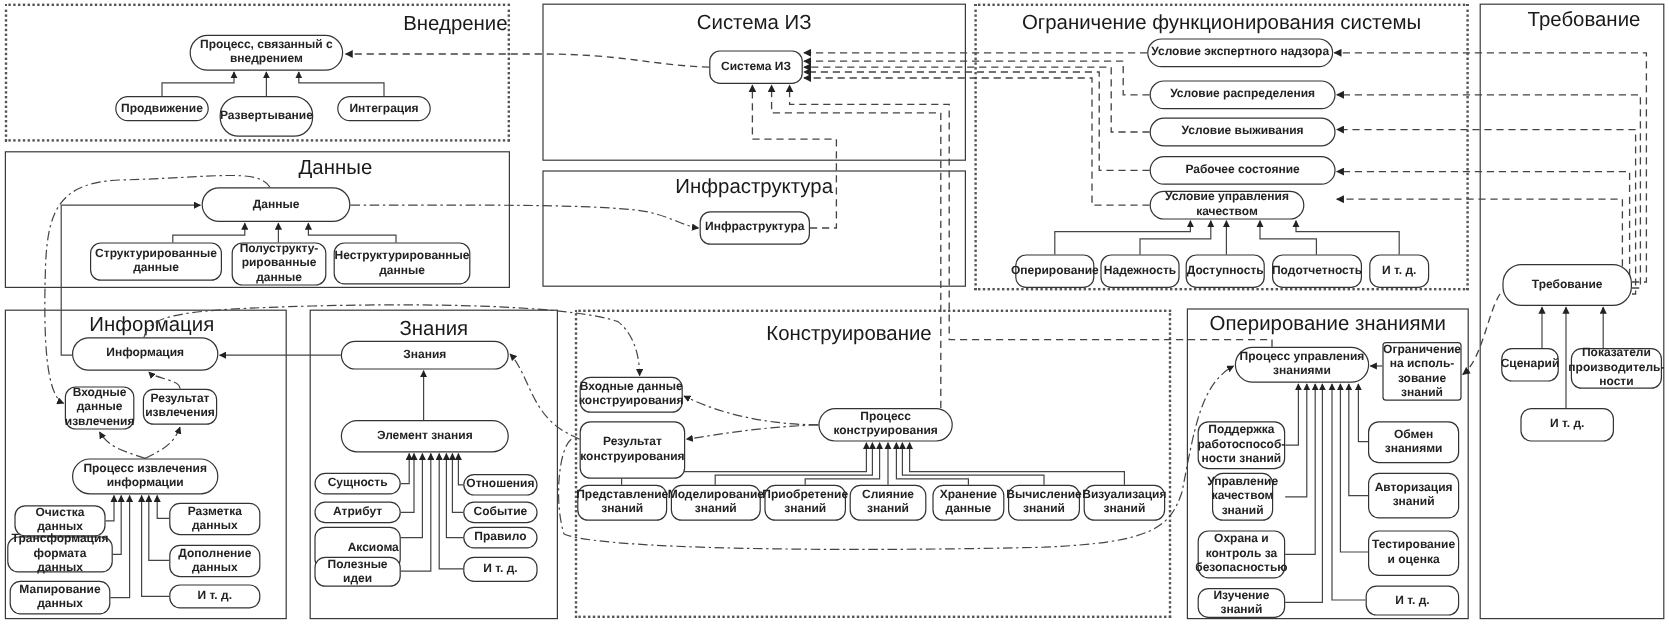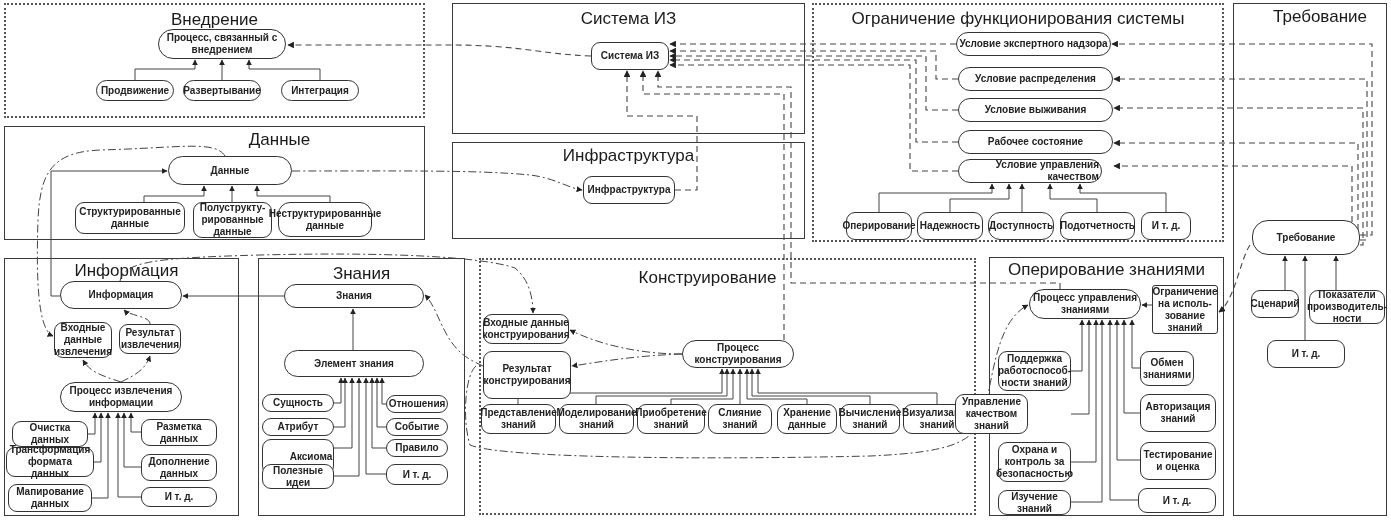--- a/index.html
+++ b/index.html
@@ -14,21 +14,21 @@
           text-align: center; font-size: 10px; line-height: 12px; font-weight: bold; color: #222;
           padding: 1px 2px; z-index: 3; }
   .node.pill { border-radius: 16px; }
   .node.sq { border-radius: 3px; }
   svg#wires { position: absolute; left: 0; top: 0; z-index: 2; pointer-events: none; }
 </style>
 </head>
 <body>
 
 <div class="panel dotted" style="left:4px;top:3px;width:421px;height:115px;">
-  <div class="ptitle" style="top:5px;">Внедрение</div>
+  <div class="ptitle" style="top:5px;text-align:right;">Внедрение</div>
 </div>
 <div class="panel solid" style="left:4px;top:126px;width:421px;height:114px;">
   <div class="ptitle" style="top:3px;left:130px;">Данные</div>
 </div>
 <div class="panel solid" style="left:4px;top:258px;width:235px;height:258px;">
   <div class="ptitle" style="top:2px;left:10px;">Информация</div>
 </div>
 <div class="panel solid" style="left:258px;top:258px;width:207px;height:258px;">
   <div class="ptitle" style="top:5px;">Знания</div>
 </div>
@@ -46,27 +46,27 @@
 </div>
 <div class="panel solid" style="left:989px;top:257px;width:235px;height:259px;">
   <div class="ptitle" style="top:2px;">Оперирование знаниями</div>
 </div>
 <div class="panel solid" style="left:1233px;top:3px;width:154px;height:513px;">
   <div class="ptitle" style="top:3px;left:20px;">Требование</div>
 </div>
 
 <div class="node pill" style="left:158px;top:29px;width:128px;height:30px;">Процесс, связанный с внедрением</div>
 <div class="node pill" style="left:96px;top:80px;width:78px;height:21px;">Продвижение</div>
-<div class="node pill" style="left:183px;top:80px;width:78px;height:21px;">Развертывание</div>
+<div class="node pill" style="left:183px;top:80px;width:78px;height:34px;">Развертывание</div>
 <div class="node pill" style="left:281px;top:80px;width:78px;height:21px;">Интеграция</div>
 
 <div class="node pill" style="left:168px;top:156px;width:124px;height:29px;">Данные</div>
 <div class="node" style="left:75px;top:202px;width:110px;height:32px;">Структурированные данные</div>
 <div class="node" style="left:193px;top:202px;width:79px;height:36px;">Полуструкту-рированные данные</div>
-<div class="node" style="left:278px;top:202px;width:94px;height:35px;border-radius:12px;">Неструктурированные данные</div>
+<div class="node" style="left:278px;top:202px;width:114px;height:35px;">Неструктурированные данные</div>
 
 <div class="node pill" style="left:60px;top:281px;width:122px;height:28px;">Информация</div>
 <div class="node" style="left:54px;top:322px;width:58px;height:36px;">Входные данные извлечения</div>
 <div class="node" style="left:119px;top:324px;width:62px;height:30px;">Результат извлечения</div>
 <div class="node pill" style="left:60px;top:382px;width:122px;height:30px;">Процесс извлечения информации</div>
 <div class="node" style="left:12px;top:421px;width:76px;height:26px;">Очистка данных</div>
 <div class="node" style="left:6px;top:447px;width:88px;height:30px;">Трансформация формата данных</div>
 <div class="node" style="left:8px;top:484px;width:84px;height:28px;">Мапирование данных</div>
 <div class="node" style="left:141px;top:419px;width:76px;height:27px;">Разметка данных</div>
 <div class="node" style="left:141px;top:454px;width:76px;height:27px;">Дополнение данных</div>
@@ -83,45 +83,45 @@
 <div class="node" style="left:386px;top:439px;width:62px;height:18px;">Правило</div>
 <div class="node" style="left:386px;top:464px;width:62px;height:21px;">И т. д.</div>
 
 <div class="node" style="left:591px;top:42px;width:78px;height:28px;">Система ИЗ</div>
 <div class="node" style="left:583px;top:176px;width:92px;height:28px;">Инфраструктура</div>
 
 <div class="node pill" style="left:956px;top:32px;width:155px;height:24px;">Условие экспертного надзора</div>
 <div class="node pill" style="left:958px;top:67px;width:155px;height:24px;">Условие распределения</div>
 <div class="node pill" style="left:958px;top:98px;width:155px;height:24px;">Условие выживания</div>
 <div class="node pill" style="left:958px;top:130px;width:155px;height:24px;">Рабочее состояние</div>
-<div class="node pill" style="left:958px;top:159px;width:144px;height:24px;text-align:right;">Условие управления качеством</div>
+<div class="node pill" style="left:958px;top:159px;width:129px;height:24px;">Условие управления качеством</div>
 <div class="node" style="left:846px;top:212px;width:66px;height:28px;">Оперирование</div>
 <div class="node" style="left:917px;top:212px;width:66px;height:28px;">Надежность</div>
-<div class="node" style="left:988px;top:212px;width:66px;height:28px;border-radius:12px;">Доступность</div>
+<div class="node" style="left:988px;top:212px;width:66px;height:28px;">Доступность</div>
 <div class="node" style="left:1060px;top:212px;width:75px;height:28px;">Подотчетность</div>
 <div class="node" style="left:1141px;top:212px;width:50px;height:28px;">И т. д.</div>
 
 <div class="node" style="left:483px;top:314px;width:86px;height:30px;">Входные данные конструирования</div>
 <div class="node" style="left:483px;top:351px;width:88px;height:48px;">Результат конструирования</div>
 <div class="node pill" style="left:682px;top:340px;width:112px;height:28px;">Процесс конструирования</div>
 <div class="node" style="left:481px;top:404px;width:75px;height:30px;">Представление знаний</div>
 <div class="node" style="left:559px;top:404px;width:75px;height:30px;">Моделирование знаний</div>
 <div class="node" style="left:637px;top:404px;width:68px;height:30px;">Приобретение знаний</div>
 <div class="node" style="left:708px;top:404px;width:64px;height:30px;">Слияние знаний</div>
 <div class="node" style="left:777px;top:404px;width:60px;height:30px;">Хранение данные</div>
 <div class="node" style="left:840px;top:404px;width:60px;height:30px;">Вычисление знаний</div>
 <div class="node" style="left:903px;top:404px;width:68px;height:30px;">Визуализация знаний</div>
 
 <div class="node pill" style="left:1029px;top:289px;width:112px;height:30px;">Процесс управления знаниями</div>
 <div class="node sq" style="left:1152px;top:285px;width:66px;height:49px;">Ограничение на исполь-зование знаний</div>
 <div class="node" style="left:998px;top:351px;width:73px;height:40px;">Поддержка работоспособ-ности знаний</div>
-<div class="node" style="left:955px;top:394px;width:73px;height:40px;">Управление качеством знаний</div>
+<div class="node" style="left:1010px;top:394px;width:51px;height:40px;">Управление качеством знаний</div>
 <div class="node" style="left:998px;top:442px;width:73px;height:40px;">Охрана и контроль за безопасностью</div>
 <div class="node" style="left:998px;top:490px;width:73px;height:25px;">Изучение знаний</div>
-<div class="node" style="left:1140px;top:351px;width:54px;height:35px;">Обмен знаниями</div>
+<div class="node" style="left:1140px;top:351px;width:76px;height:35px;">Обмен знаниями</div>
 <div class="node" style="left:1140px;top:394px;width:76px;height:38px;">Авторизация знаний</div>
 <div class="node" style="left:1140px;top:442px;width:76px;height:38px;">Тестирование и оценка</div>
 <div class="node" style="left:1138px;top:488px;width:78px;height:25px;">И т. д.</div>
 
 <div class="node pill" style="left:1252px;top:220px;width:108px;height:35px;">Требование</div>
 <div class="node" style="left:1251px;top:290px;width:48px;height:28px;">Сценарий</div>
 <div class="node" style="left:1309px;top:290px;width:76px;height:34px;text-align:center;">Показатели производитель-ности</div>
 <div class="node" style="left:1267px;top:340px;width:78px;height:28px;">И т. д.</div>
 
 <svg id="wires" width="1391" height="520" viewBox="0 0 1391 520">

